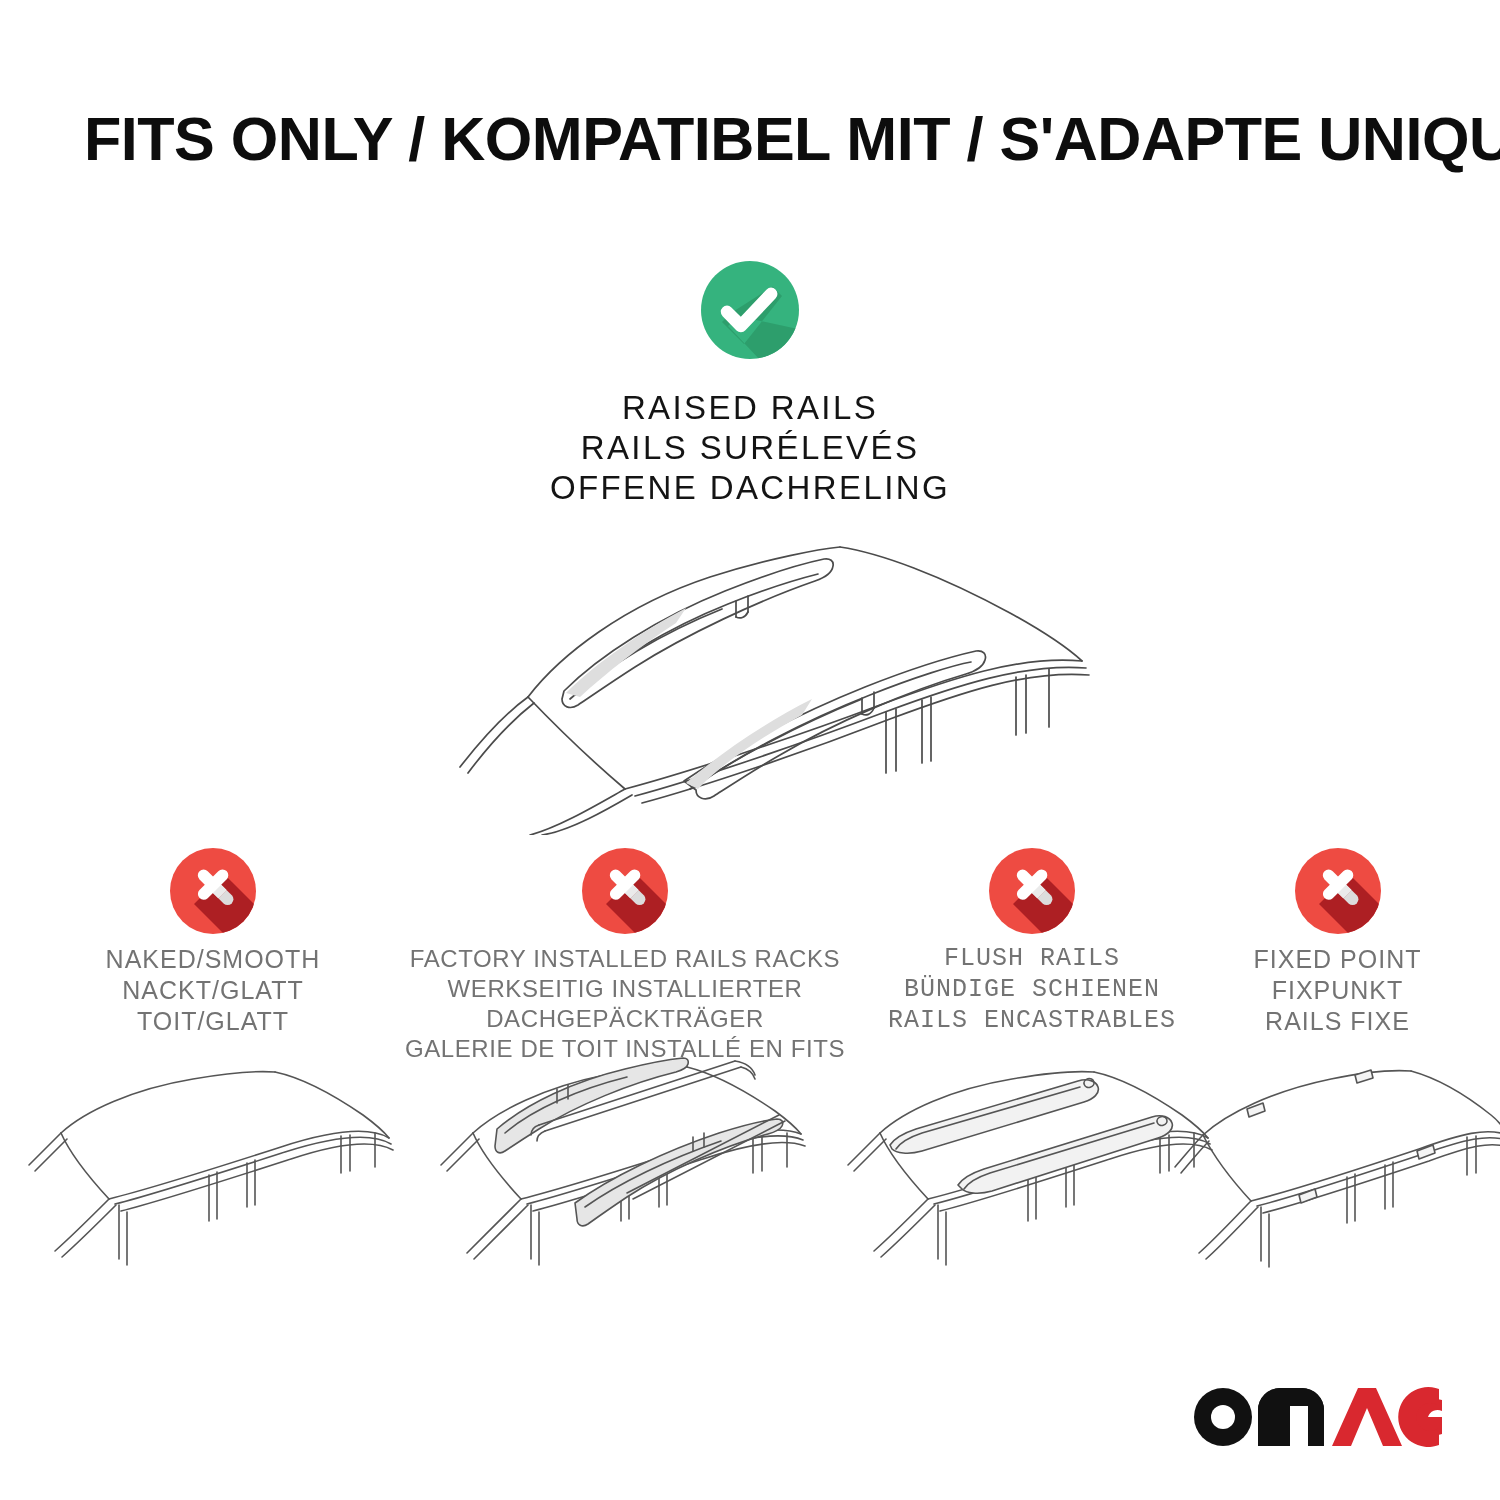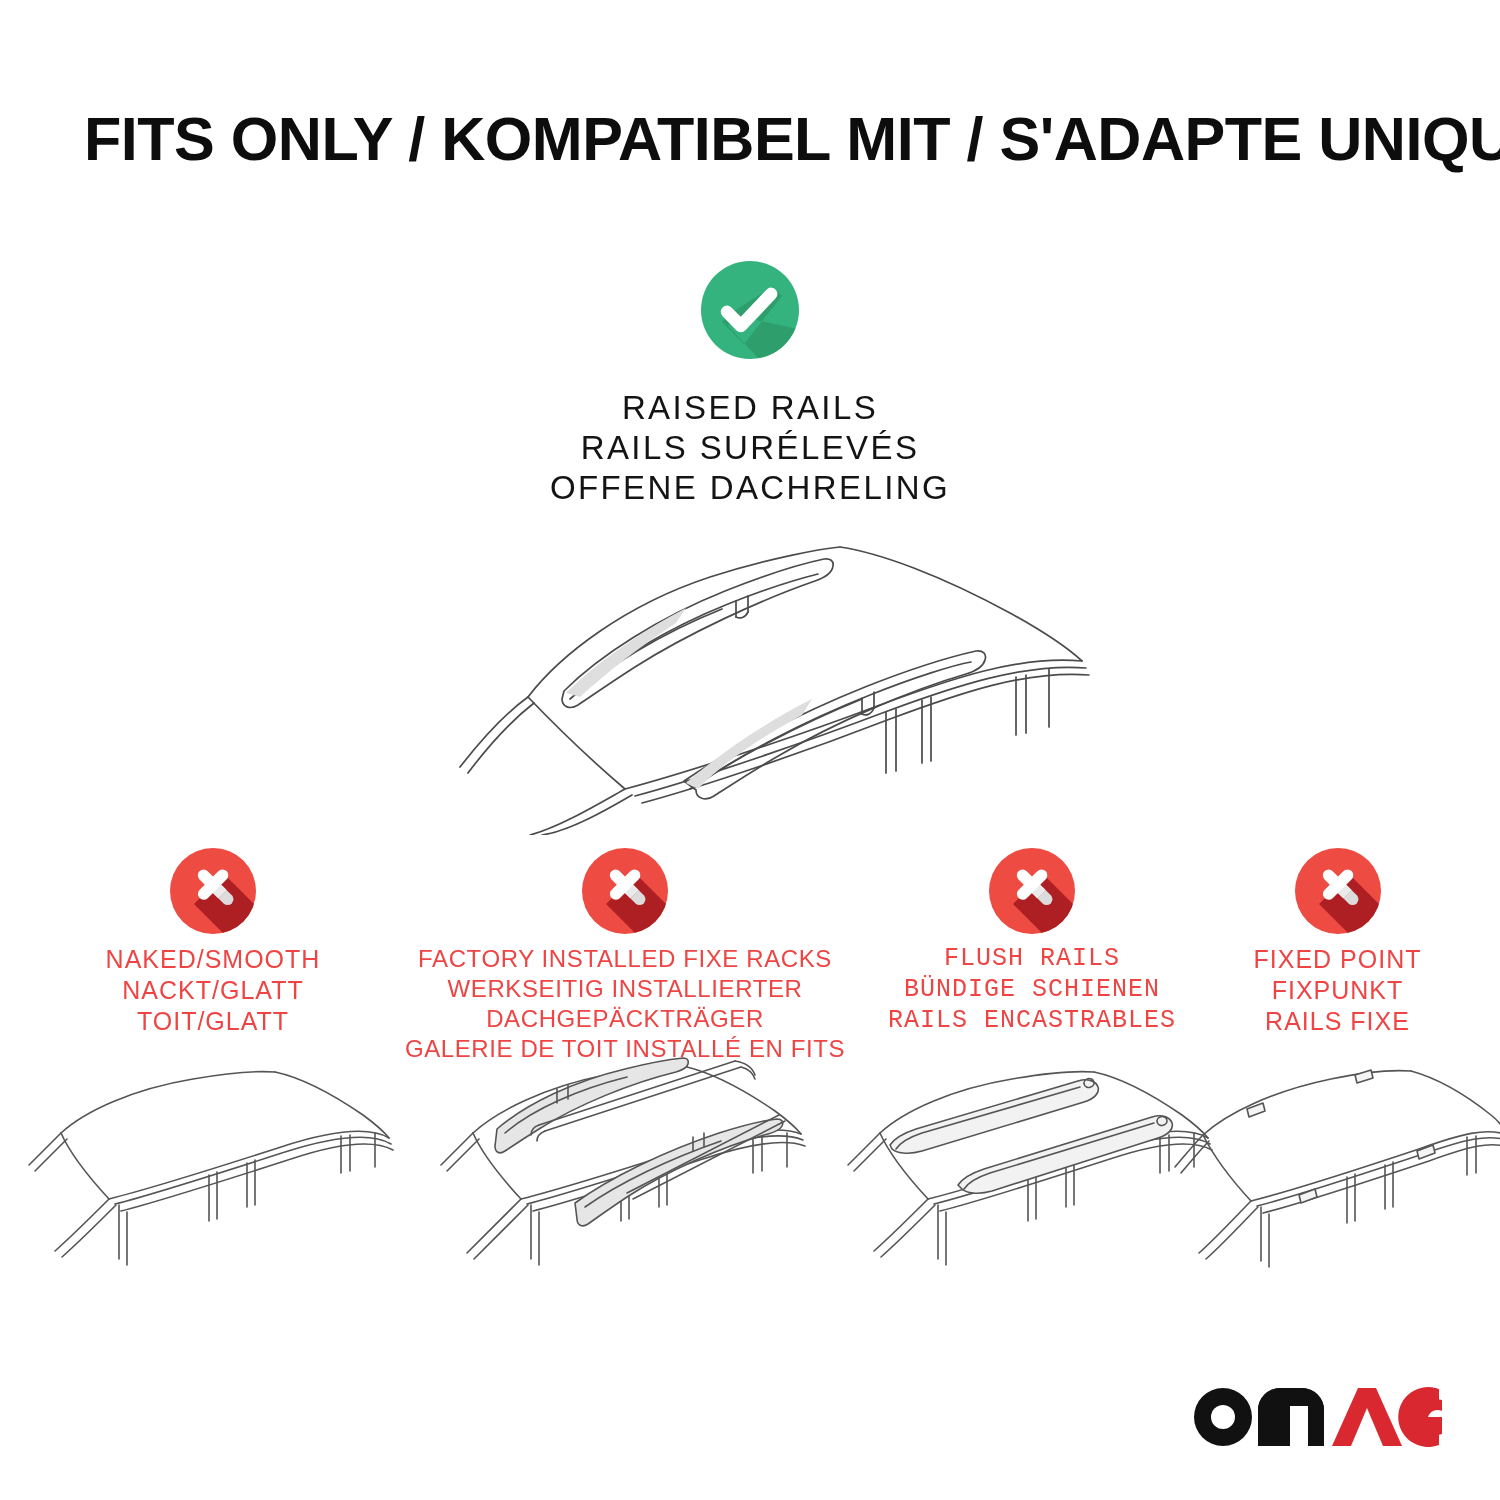--- a/index.html
+++ b/index.html
@@ -67,21 +67,21 @@
   .col-1{left:400px; width:450px;}
   .col-2{left:852px; width:360px;font-family:Liberation Mono, monospace;}
   .col-3{left:1215px;width:245px;}
 
   .x-icon-row{height:98px;}
   .col-caption{
     font-size:25px;
     line-height:30px;
     letter-spacing:1.0px;
     font-weight:400;
-    color:#ef4444;
+    color:#737373;
     white-space:nowrap;
   }
   .col-caption div{padding:0.5px 0;}
   .col-1 .col-caption{font-size:24px;line-height:29px;letter-spacing:0.6px;}
 
   .col-art{
     position:absolute;
     top:208px;
     left:50%;
     transform:translateX(-50%);
@@ -241,21 +241,21 @@
             <g clip-path="url(#xc1)">
               <path d="M55 27 L65 37 L92 64 L92 92 L60 92 L27 59 L37 49 Z" fill="#ad1f23"></path>
             </g>
             <path d="M32.5 26.2 a5.8 5.8 0 0 1 8.2 0 L46 31.5 l5.3 -5.3 a5.8 5.8 0 1 1 8.2 8.2 L54.2 39.7 l5.3 5.3 -8.2 8.2 -5.3 -5.3 -5.3 5.3 a5.8 5.8 0 0 1 -8.2 -8.2 L37.8 39.7 l-5.3 -5.3 a5.8 5.8 0 0 1 0 -8.2 Z" fill="#ffffff"></path>
             <path d="M51.3 53.2 L59.5 45 l5.3 5.3 a5.8 5.8 0 0 1 -8.2 8.2 Z" fill="#dcdcdc"></path>
             <path d="M45.9 47.9 l8.3 -8.2 5.3 5.3 -8.2 8.2 Z" fill="#eaeaea"></path>
           </svg>
         </span>
       </div>
       <div class="col-caption">
-        <div>FACTORY INSTALLED FIXE RACKS</div>
+        <div>FACTORY INSTALLED RAILS RACKS</div>
         <div>WERKSEITIG INSTALLIERTER</div>
         <div>DACHGEPÄCKTRÄGER</div>
         <div>GALERIE DE TOIT INSTALLÉ EN FITS</div>
       </div>
       <div class="col-art">
         <svg width="380" height="252" viewBox="0 0 380 252" aria-hidden="true">
           <g fill="none" stroke="#555555" stroke-width="1.6" stroke-linecap="round" stroke-linejoin="round">
             <path d="M38 92 C62 70 110 46 170 34 C210 26 238 25 252 26"></path>
             <path d="M252 26 C276 32 305 46 340 70 C355 81 362 88 366 93"></path>
             <path d="M38 92 C45 108 62 132 86 158"></path>

